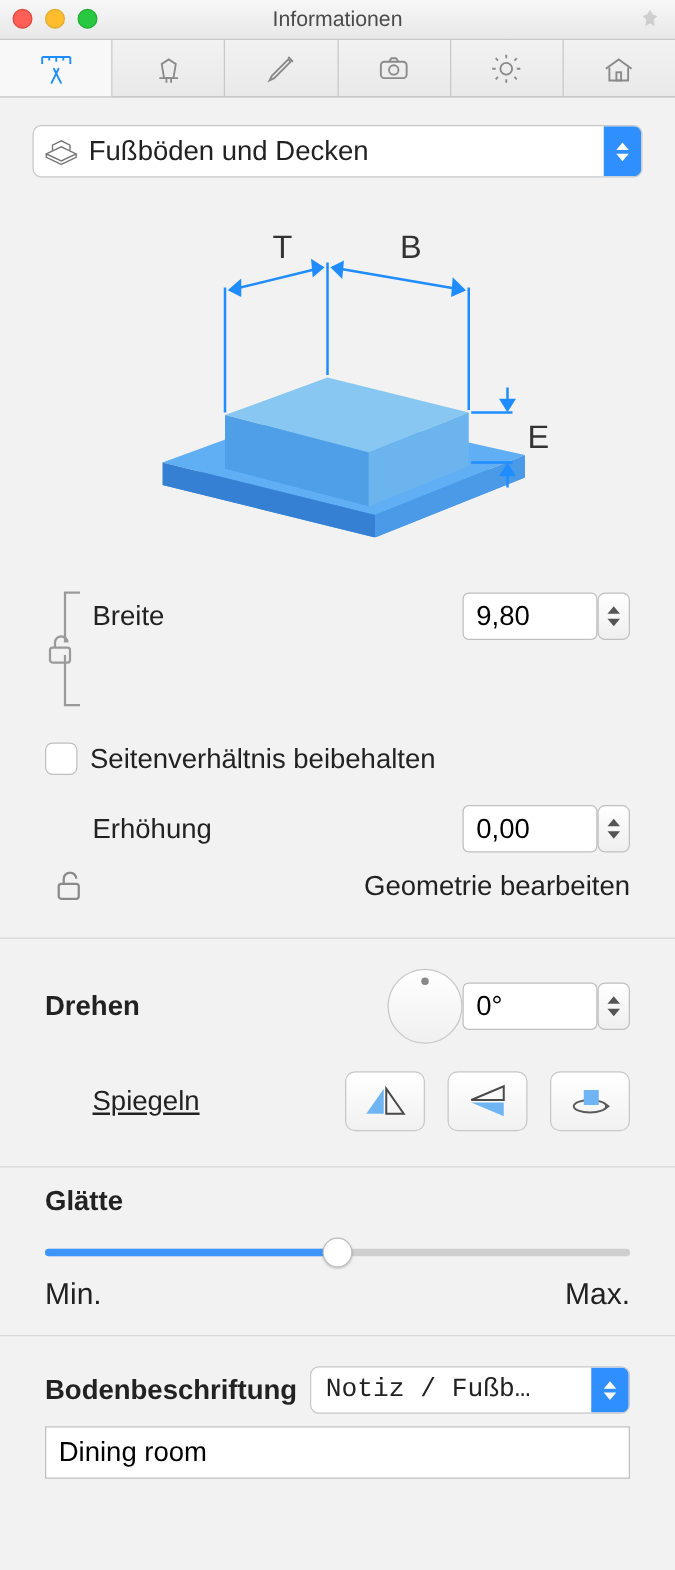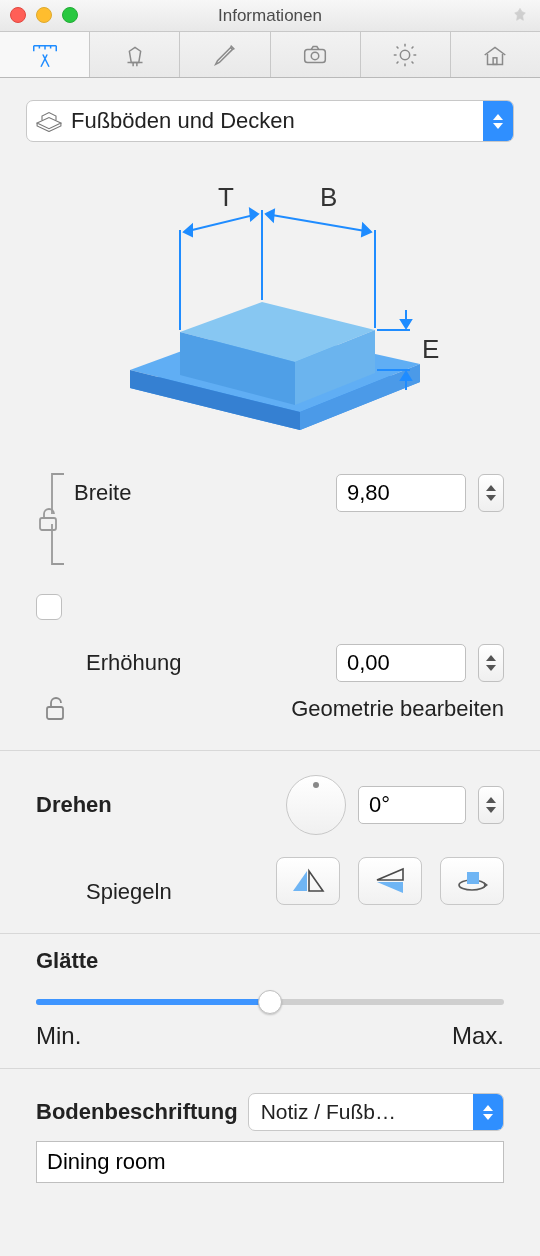--- a/index.html
+++ b/index.html
@@ -68,25 +68,25 @@
       color: #fff;
     }
     .select-caps .tri { width: 0; height: 0; border-left: 5px solid transparent; border-right:5px solid transparent; }
     .select-caps .up { border-bottom: 6px solid #fff; margin-bottom: 3px;}
     .select-caps .down { border-top: 6px solid #fff; }
     
     .diagram { display:flex; justify-content:center; padding: 10px 0 20px; }
     
     .section { padding: 14px 36px 18px; border-bottom: 1px solid #d8d8d8; }
     .section.nosep { border-bottom: none; }
-    .row { display: flex; align-items: center; margin: 10px 0; gap: 12px; }
+    .row { display: flex; align-items: center; margin: 10px 0; }
     .bracket-col { width: 38px; display:flex; align-items:center; justify-content:center; }
     .label { flex: 1; font-size: 22px; }
     .numfield {
-      width: 130px; height: 38px;
+      width: 108px; height: 38px;
       border: 1px solid #bfbfbf; border-radius: 5px;
       background: #fff;
       padding: 0 10px;
       font-size: 22px;
     }
     .stepper {
       width: 26px; height: 38px;
       border: 1px solid #c0c0c0; border-radius: 6px;
       background: linear-gradient(#fff, #efefef);
       display: flex; flex-direction: column; align-items: center; justify-content: center;
@@ -289,20 +289,21 @@
         <div class="stepper">
             <div class="s-tri s-up"></div>
             <div class="s-tri s-down"></div>
           </div>
       </div>
     </div>
   </div>
 
   <div class="row" style="margin-top:18px;">
     <div class="checkbox"></div>
+    <div class="label">Seitenverhältnis beibehalten</div>
   </div>
 
   <div class="row" style="margin-top:24px;">
     <div class="bracket-col"></div>
     <div class="label">Erhöhung</div>
     <input class="numfield" value="0,00" style="">
     <div class="stepper">
         <div class="s-tri s-up"></div>
         <div class="s-tri s-down"></div>
       </div>
@@ -324,21 +325,21 @@
 <div class="section">
   <div class="row">
     <h4 class="sec-title" style="flex:1;">Drehen</h4>
     <div class="rot-dial"></div>
     <input class="numfield" style="width: 108px;" value="0°">
     <div class="stepper">
         <div class="s-tri s-up"></div>
         <div class="s-tri s-down"></div>
       </div>
   </div>
-  <div class="row" style="margin-top:22px; align-items:flex-end;">
+  <div class="row" style="margin-top:22px; align-items:center;text-decoration:underline;">
     <div style="width:38px;"></div>
     <div class="label">Spiegeln</div>
     <div class="btns">
       <div class="icon-btn">
         <svg width="34" height="28" viewBox="0 0 34 28">
             <polygon points="16,4 16,24 2,24" fill="#6fb5f4"></polygon>
             <polygon points="18,4 18,24 32,24" fill="none" stroke="#4a4a4a" stroke-width="1.6"></polygon>
           </svg>
       </div>
       <div class="icon-btn">
@@ -367,21 +368,21 @@
   </div>
   <div class="minmax">
     <span>Min.</span>
     <span>Max.</span>
   </div>
 </div>
 
 <div class="section nosep floorlab">
   <div class="row" style="gap:10px;">
     <h4 class="sec-title" style="flex:0 0 auto;">Bodenbeschriftung</h4>
-    <div class="select-like" style="flex:1;">
+    <div class="select-like" style="flex:1;font-family:Liberation Mono, monospace;">
       <div class="cat-label">Notiz / Fußb…</div>
       <div class="select-caps">
         <div class="tri up"></div>
           <div class="tri down"></div>
       </div>
     </div>
   </div>
   <input class="textinput" style="" value="Dining room">
 </div>
 

